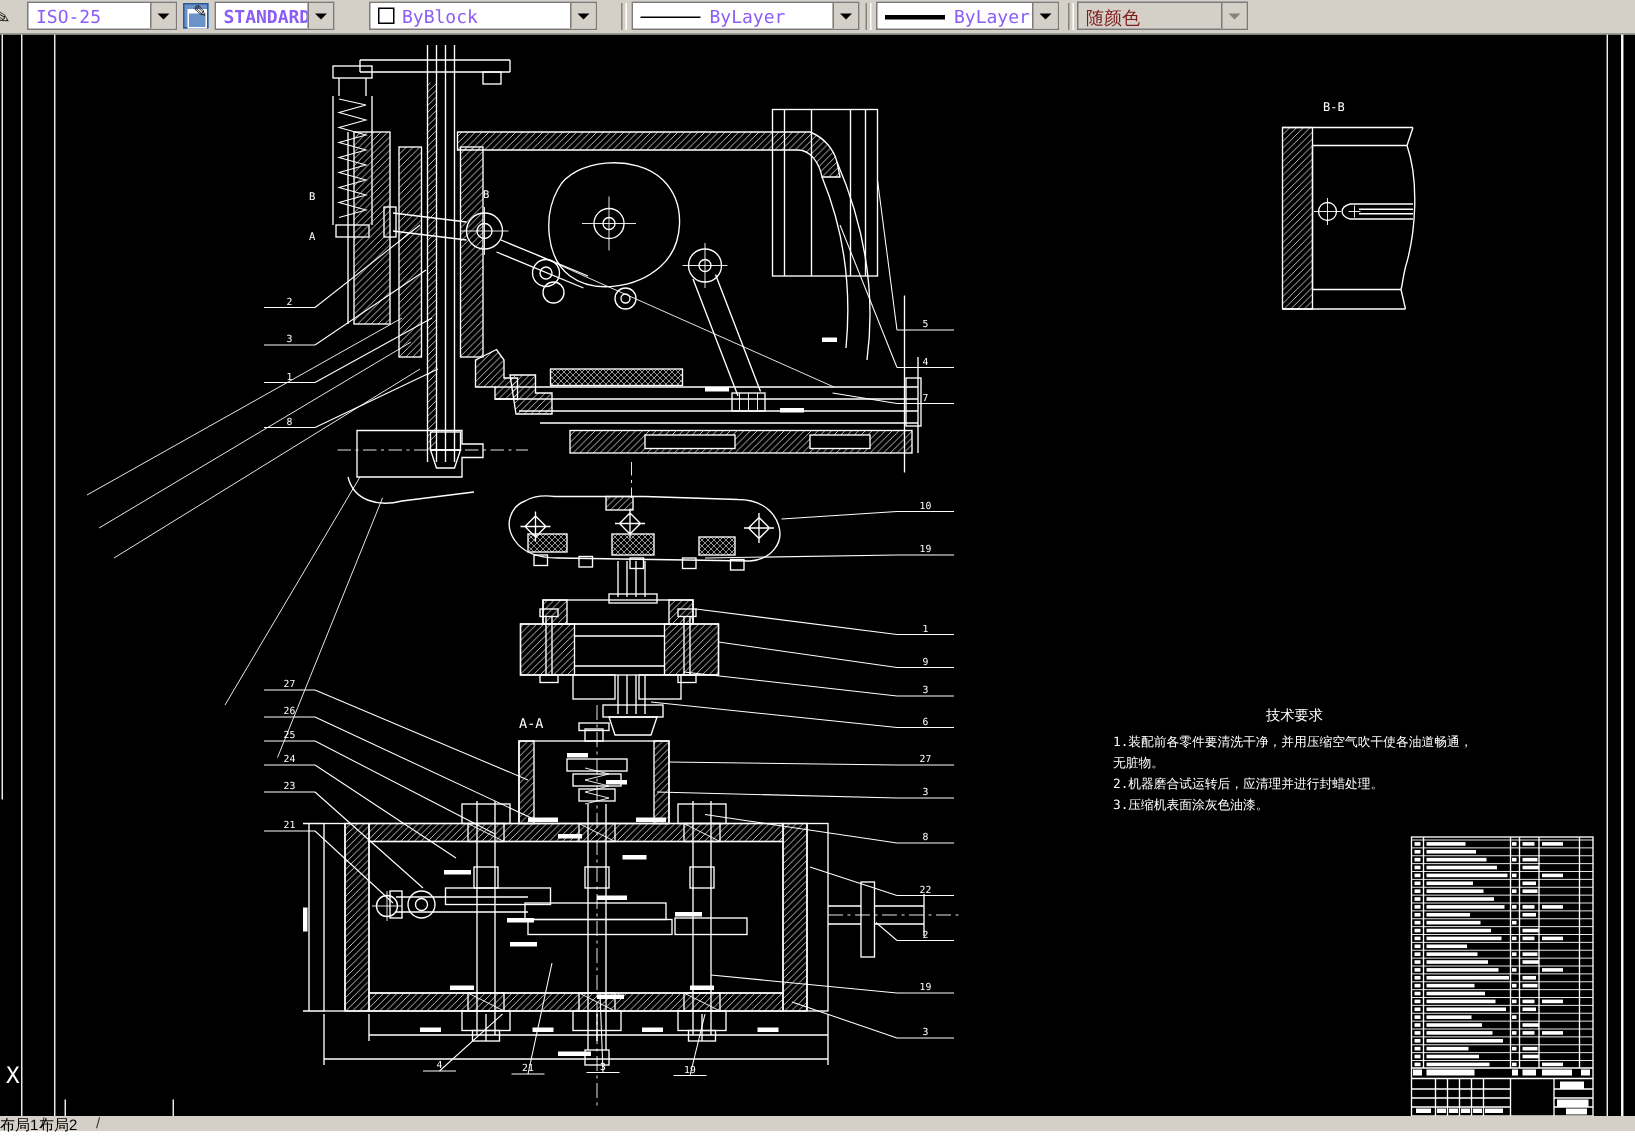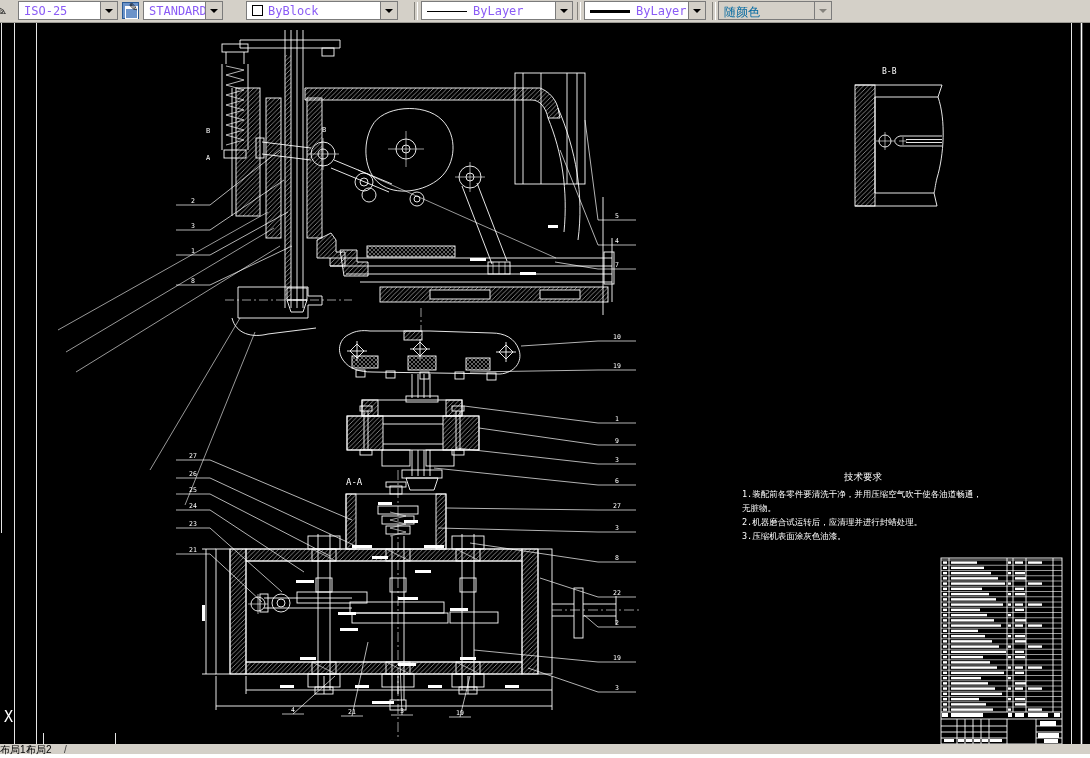--- a/index.html
+++ b/index.html
@@ -7,21 +7,21 @@
   
   .toolbar{position:absolute;left:0;top:0;width:1090px;height:22px;background:#d4d0c8;
     border-bottom:1px solid #9c9a94;z-index:10;}
   .combo{position:absolute;top:1px;height:19px;background:#fff;border:1px solid #7b7b7b;
     box-sizing:border-box;font:12px "DejaVu Sans Mono",monospace;color:#8b5cf6;}
   .combo .val{position:absolute;left:5px;top:2px;white-space:nowrap;}
   .combo .btn{position:absolute;right:0;top:0;bottom:0;width:16px;background:#d4d0c8;
     border-left:1px solid #7b7b7b;}
   .combo .btn::after{content:"";position:absolute;left:4px;top:7px;border:4px solid transparent;
     border-top-color:#000;}
-  .combo.disabled{background:#d4d0c8;color:#0369a1;}
+  .combo.disabled{background:#d4d0c8;color:#7f1d1d;}
   .combo.disabled .btn::after{border-top-color:#84827c;}
   .combo.disabled{font-family:"Liberation Sans",sans-serif;}
   .swatch{display:inline-block;width:9px;height:9px;border:1px solid #000;background:#fff;
     vertical-align:-1px;margin-right:5px;}
   .ltline{display:inline-block;width:40px;height:1px;background:#000;vertical-align:3px;margin-right:6px;}
   .ltline.thick{height:3px;vertical-align:2px;}
   .sep{position:absolute;top:2px;height:18px;width:2px;border-left:1px solid #84827c;border-right:1px solid #fff;}
   .ticon{position:absolute;top:2px;width:17px;height:17px;}
   .ticon.pencil{left:-6px;font-size:15px;color:#222;transform:rotate(-15deg);}
   .ticon.bluetab{left:122px;background:#6b93c9;border:1px solid #2a5a94;box-sizing:border-box;}
@@ -536,21 +536,21 @@
 <div class="toolbar">
   <span class="ticon pencil">✎</span>
   <div class="combo" style="left:18px;width:100px;">
     <span class="val">ISO-25</span>
     <span class="btn"></span>
   </div>
   <span class="ticon bluetab">
     <span class="grid"></span>
       <span class="pen">✎</span>
   </span>
-  <div class="combo" style="left:143px;width:80px;">
+  <div class="combo" style="left:143px;width:80px;font-weight:bold;">
     <span class="val">STANDARD</span>
     <span class="btn"></span>
   </div>
   <span class="sep" style="left:247px;"></span>
   <span class="sep" style="left:252px;"></span>
   <div class="combo" style="left:246px;width:152px;">
     <span class="val"><span class="swatch"></span><span>ByBlock</span></span>
     <span class="btn"></span>
   </div>
   <span class="sep" style="left:414px;"></span>

